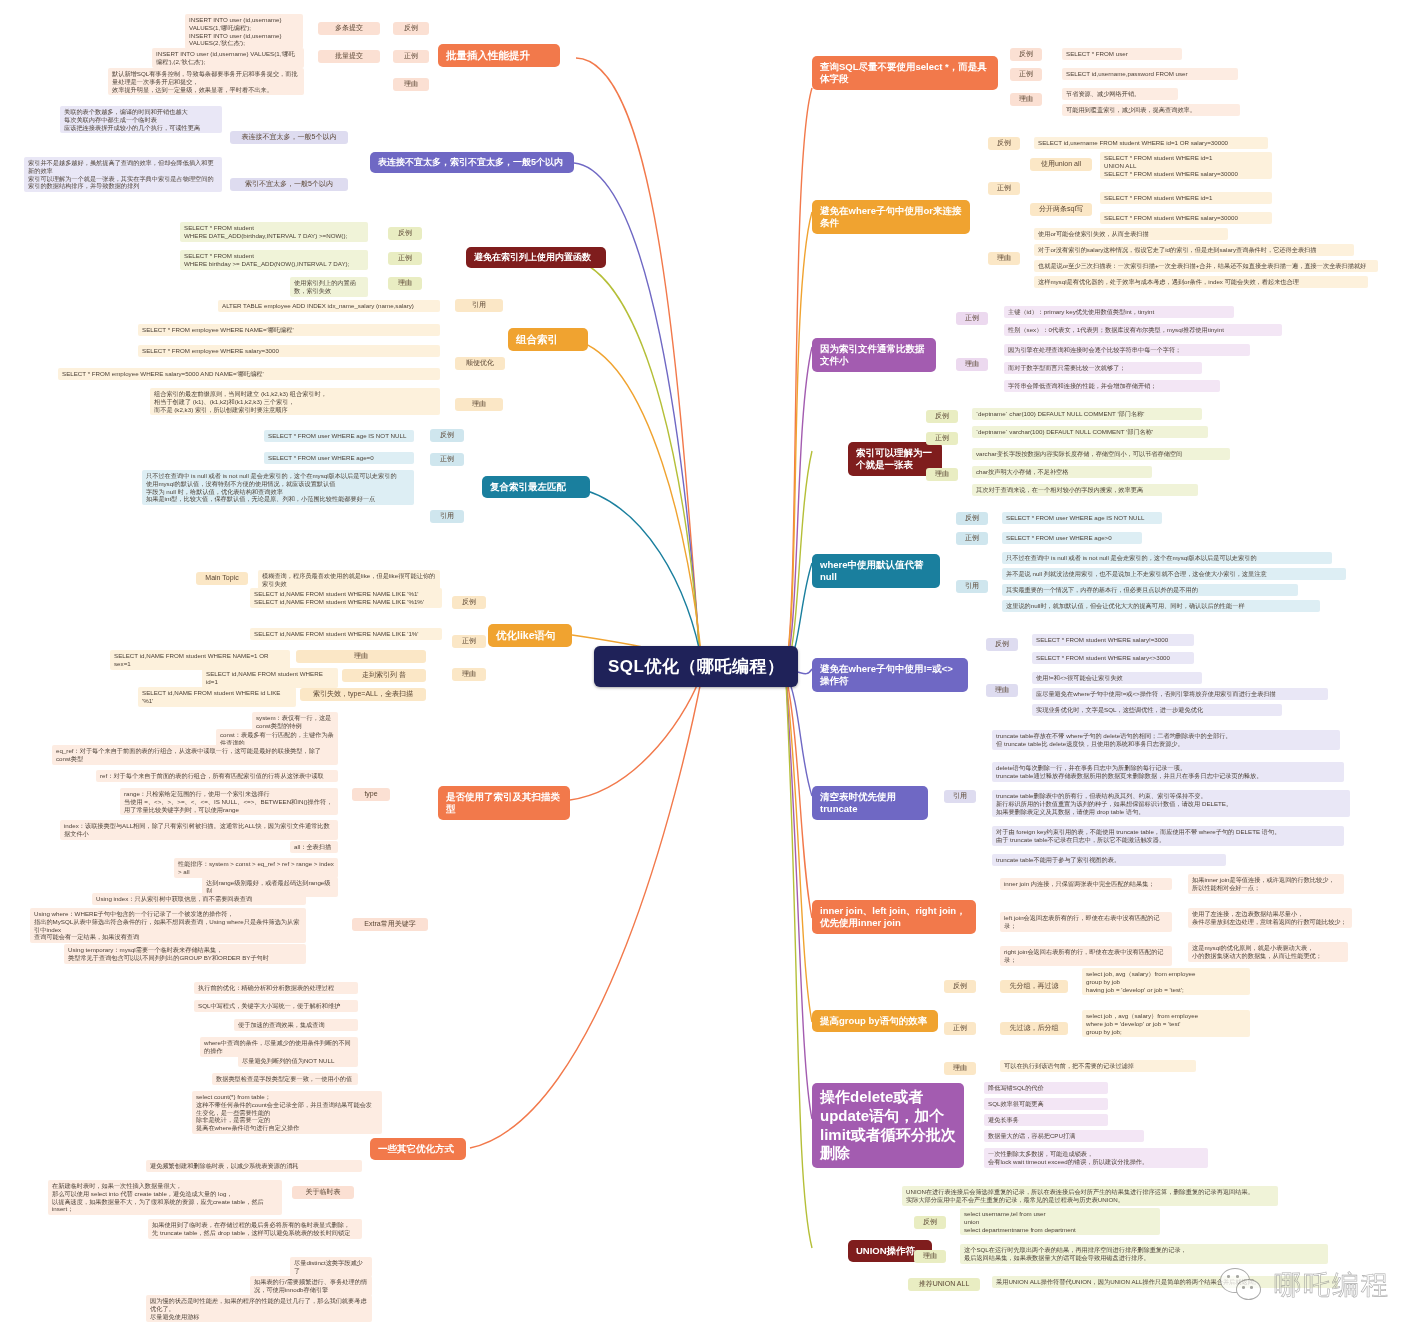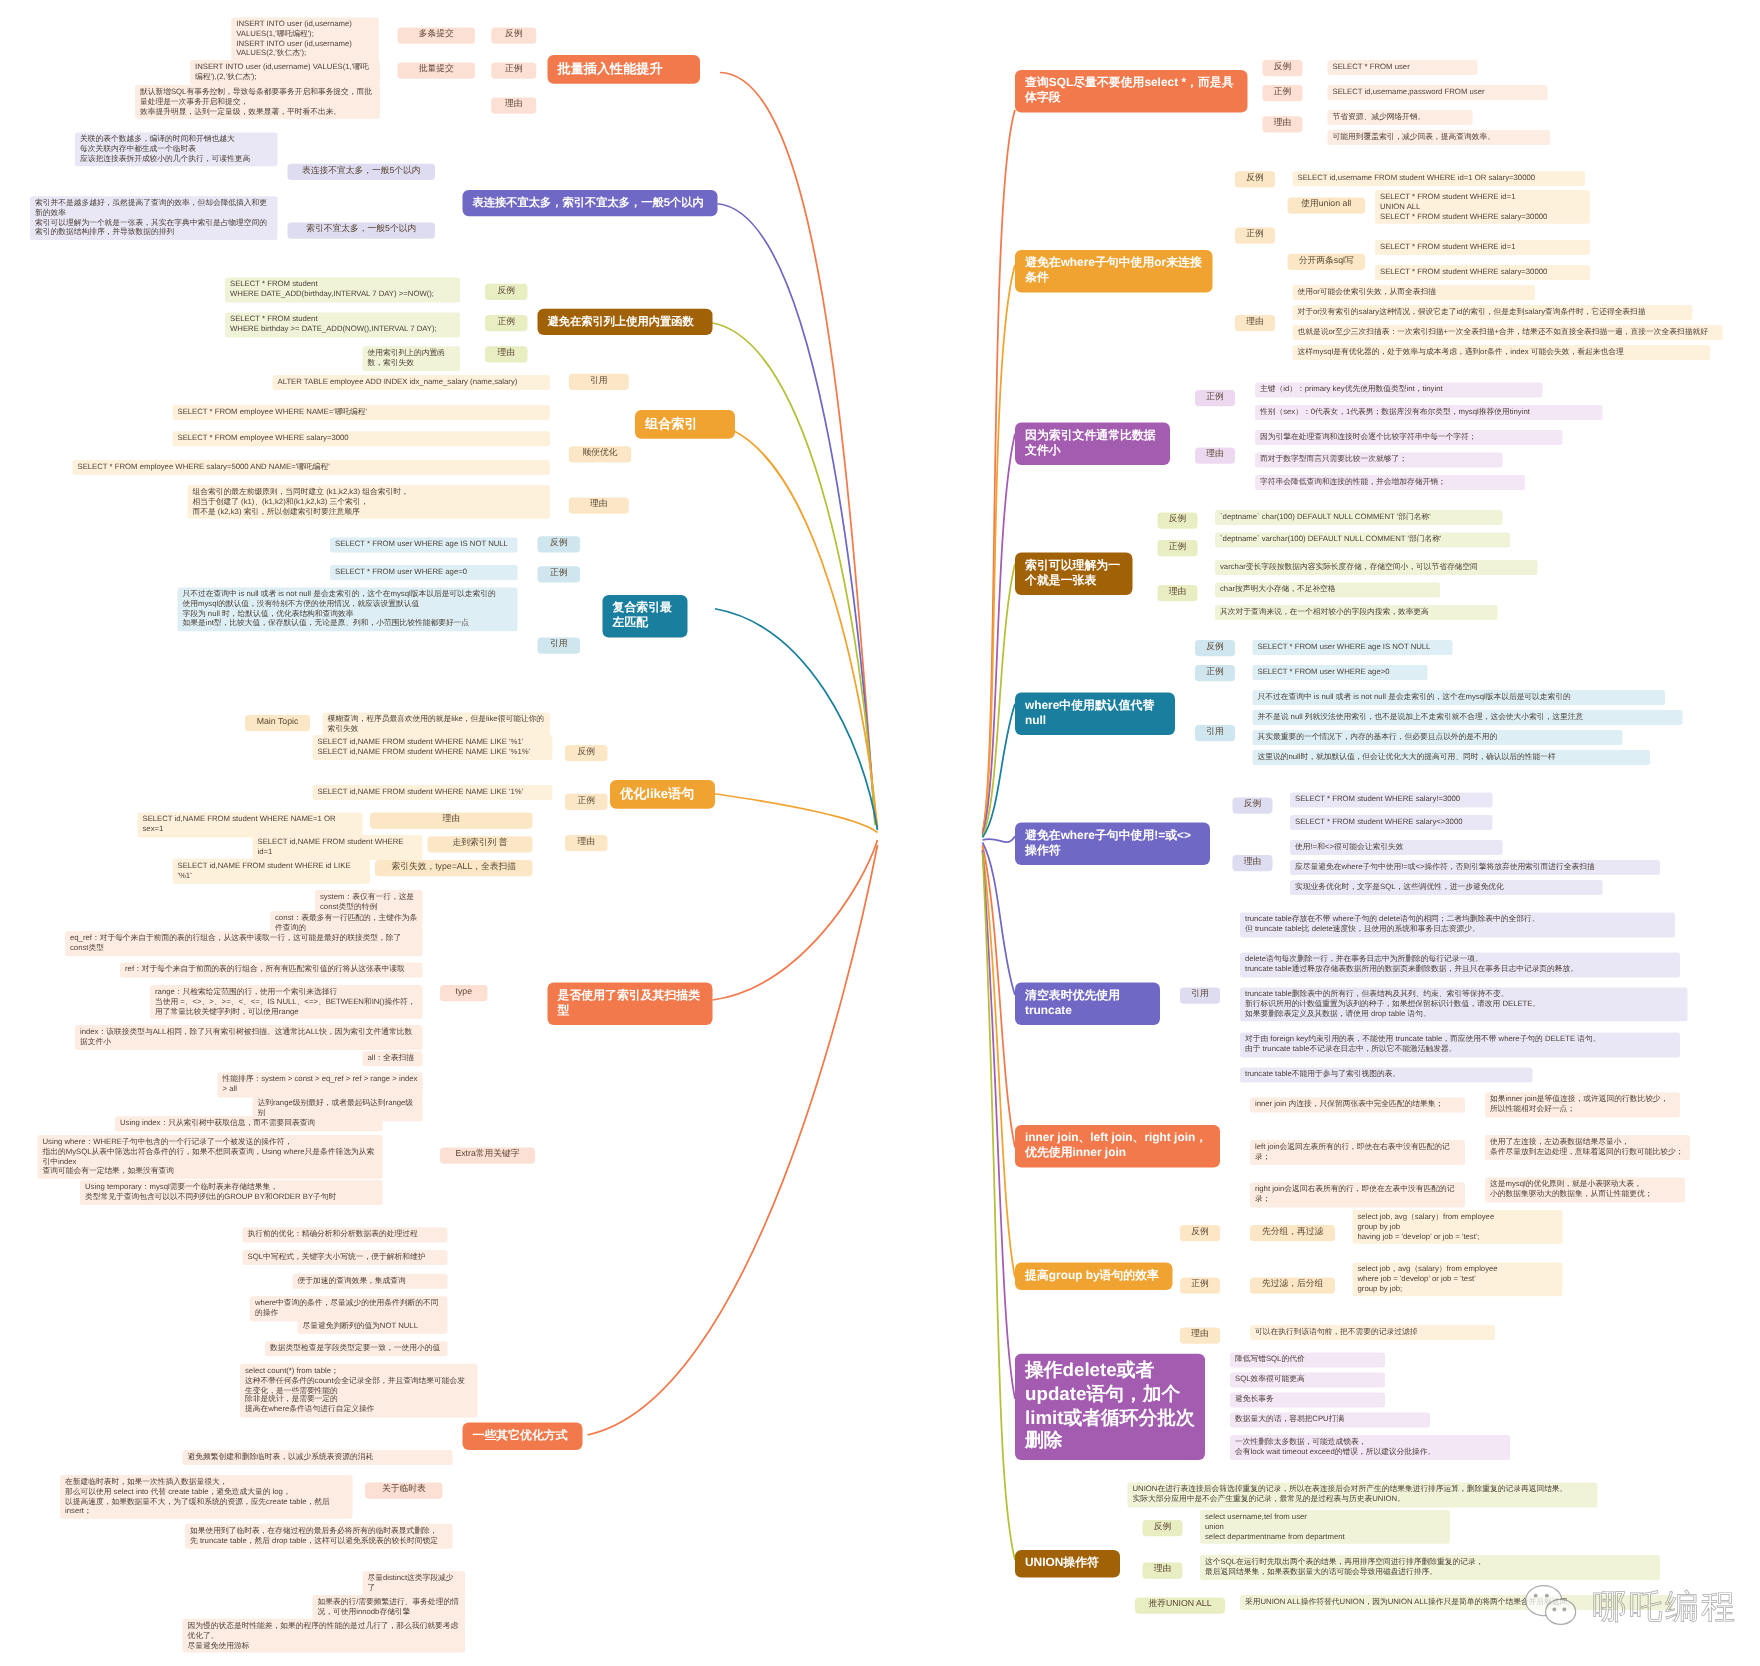--- a/index.html
+++ b/index.html
@@ -41,21 +41,21 @@
   .c-amber .leaf,.leaf.c-amber{background:#fdf1dc;}
 
   .c-purple .branch,.branch.c-purple{background:#6f68c4;}
   .c-purple .mid,.mid.c-purple{background:#dedcf0;}
   .c-purple .leaf,.leaf.c-purple{background:#e9e7f6;}
 
   .c-violet .branch,.branch.c-violet{background:#a35cb0;}
   .c-violet .mid,.mid.c-violet{background:#ecd9ef;}
   .c-violet .leaf,.leaf.c-violet{background:#f3e6f5;}
 
-  .c-olive .branch,.branch.c-olive{background:#a16207;}
+  .c-olive .branch,.branch.c-olive{background:#7f1d1d;margin-left:36px;}
   .c-olive .mid,.mid.c-olive{background:#e9edc2;}
   .c-olive .leaf,.leaf.c-olive{background:#f0f3d8;}
 
   .c-teal .branch,.branch.c-teal{background:#1a7f9e;}
   .c-teal .mid,.mid.c-teal{background:#cfe6ee;}
   .c-teal .leaf,.leaf.c-teal{background:#ddeef4;}
 
   .leaf.code{font-family:"Liberation Sans",sans-serif;}
 
   
@@ -92,20 +92,21 @@
       <path d="M786 670 C 800 650, 800 600, 812 563" stroke="#1a7f9e"></path>
       <path d="M786 672 C 800 668, 805 680, 812 669" stroke="#6f68c4"></path>
       <path d="M786 674 C 800 700, 800 760, 812 796" stroke="#6f68c4"></path>
       <path d="M786 676 C 800 740, 800 860, 812 918" stroke="#f2794b"></path>
       <path d="M786 678 C 800 800, 800 960, 812 1022" stroke="#f0a330"></path>
       <path d="M786 680 C 800 880, 800 1060, 812 1119" stroke="#a35cb0"></path>
       <path d="M786 682 C 800 960, 795 1180, 812 1248" stroke="#b5bf38"></path>
     </g>
   </svg>
 
+  <div class="center" style="left:594px;top:646px;">SQL优化（哪吒编程）</div>
 
   <div class="node branch c-orange" style="left:438px;top:44px;width:122px;">批量插入性能提升</div>
   <div class="node mid c-orange" style="left:393px;top:22px;width:36px;">反例</div>
   <div class="node mid c-orange" style="left:393px;top:50px;width:36px;">正例</div>
   <div class="node mid c-orange" style="left:393px;top:78px;width:36px;">理由</div>
   <div class="node mid c-orange" style="left:318px;top:22px;width:62px;">多条提交</div>
   <div class="node mid c-orange" style="left:318px;top:50px;width:62px;">批量提交</div>
   <div class="node leaf c-orange code" style="left:185px;top:14px;width:118px;">INSERT INTO user (id,username) VALUES(1,'哪吒编程');
 INSERT INTO user (id,username) VALUES(2,'狄仁杰');</div>
   <div class="node leaf c-orange code" style="left:152px;top:48px;width:152px;">INSERT INTO user (id,username) VALUES(1,'哪吒编程'),(2,'狄仁杰');</div>
@@ -137,21 +138,21 @@
   <div class="node mid c-amber" style="left:455px;top:357px;width:50px;">顺便优化</div>
   <div class="node mid c-amber" style="left:455px;top:398px;width:48px;">理由</div>
   <div class="node leaf c-amber code" style="left:218px;top:300px;width:222px;">ALTER TABLE employee ADD INDEX idx_name_salary (name,salary)</div>
   <div class="node leaf c-amber code" style="left:138px;top:324px;width:302px;">SELECT * FROM employee WHERE NAME='哪吒编程'</div>
   <div class="node leaf c-amber code" style="left:138px;top:345px;width:302px;">SELECT * FROM employee WHERE salary=3000</div>
   <div class="node leaf c-amber code" style="left:58px;top:368px;width:382px;">SELECT * FROM employee WHERE salary=5000 AND NAME='哪吒编程'</div>
   <div class="node leaf c-amber" style="left:150px;top:388px;width:290px;">组合索引的最左前缀原则，当同时建立 (k1,k2,k3) 组合索引时，
 相当于创建了 (k1)、(k1,k2)和(k1,k2,k3) 三个索引，
 而不是 (k2,k3) 索引，所以创建索引时要注意顺序</div>
 
-  <div class="node branch c-teal" style="left:482px;top:476px;width:68px;font-size:9.5px;">复合索引最左匹配</div>
+  <div class="node branch c-teal" style="left:482px;top:476px;width:108px;font-size:9.5px;">复合索引最左匹配</div>
   <div class="node mid c-teal" style="left:430px;top:429px;width:34px;">反例</div>
   <div class="node mid c-teal" style="left:430px;top:453px;width:34px;">正例</div>
   <div class="node mid c-teal" style="left:430px;top:510px;width:34px;">引用</div>
   <div class="node leaf c-teal code" style="left:264px;top:430px;width:150px;">SELECT * FROM user WHERE age IS NOT NULL</div>
   <div class="node leaf c-teal code" style="left:264px;top:452px;width:150px;">SELECT * FROM user WHERE age=0</div>
   <div class="node leaf c-teal" style="left:142px;top:470px;width:272px;">只不过在查询中 is null 或者 is not null 是会走索引的，这个在mysql版本以后是可以走索引的
 使用mysql的默认值，没有特别不方便的使用情况，就应该设置默认值
 字段为 null 时，给默认值，优化表结构和查询效率
 如果是int型，比较大值，保存默认值，无论是原、列和，小范围比较性能都要好一点</div>
 

